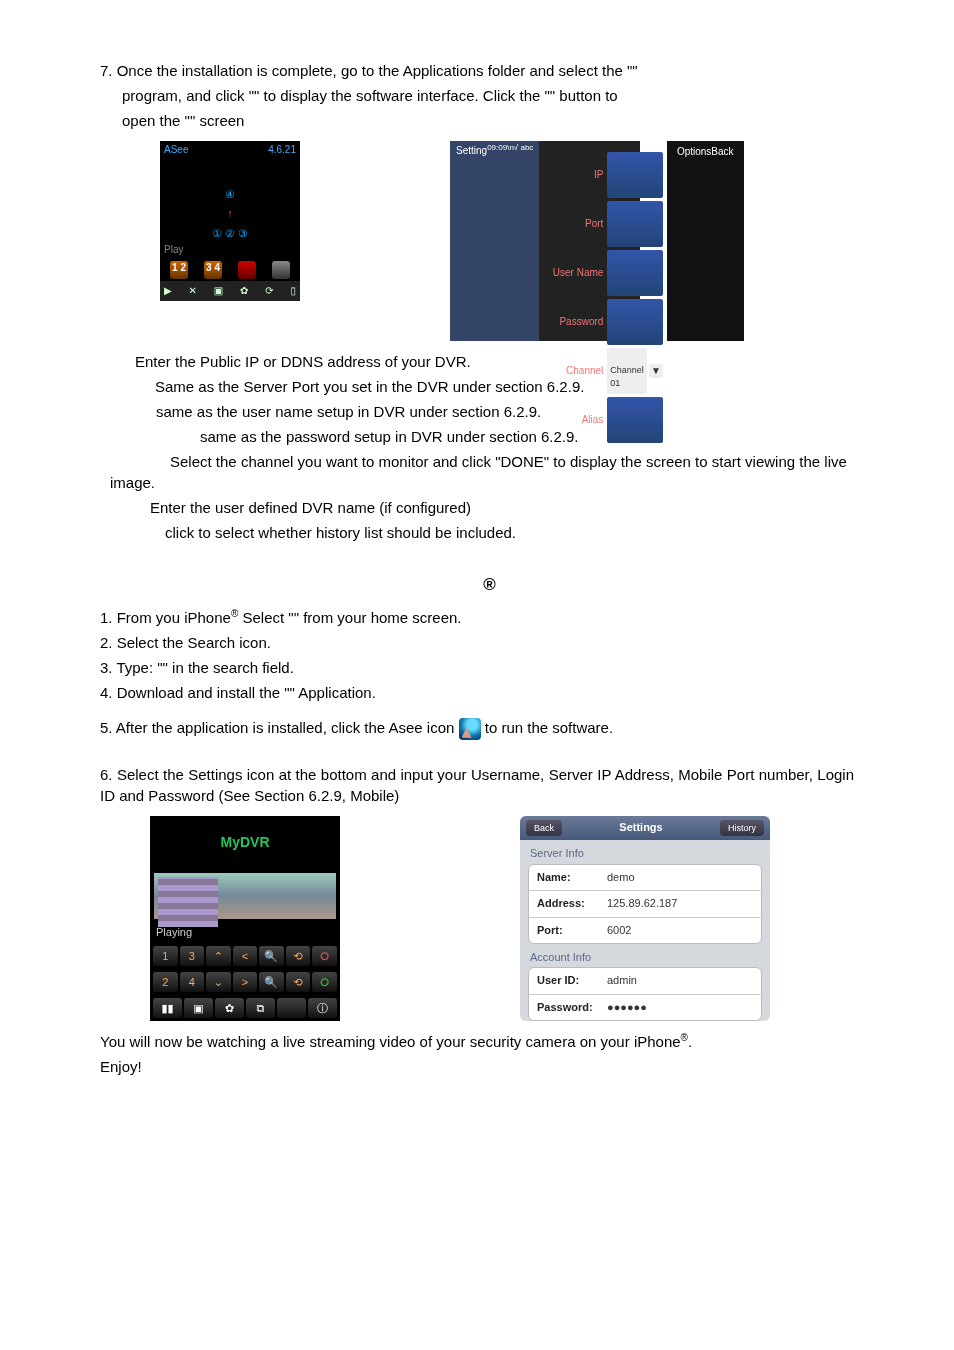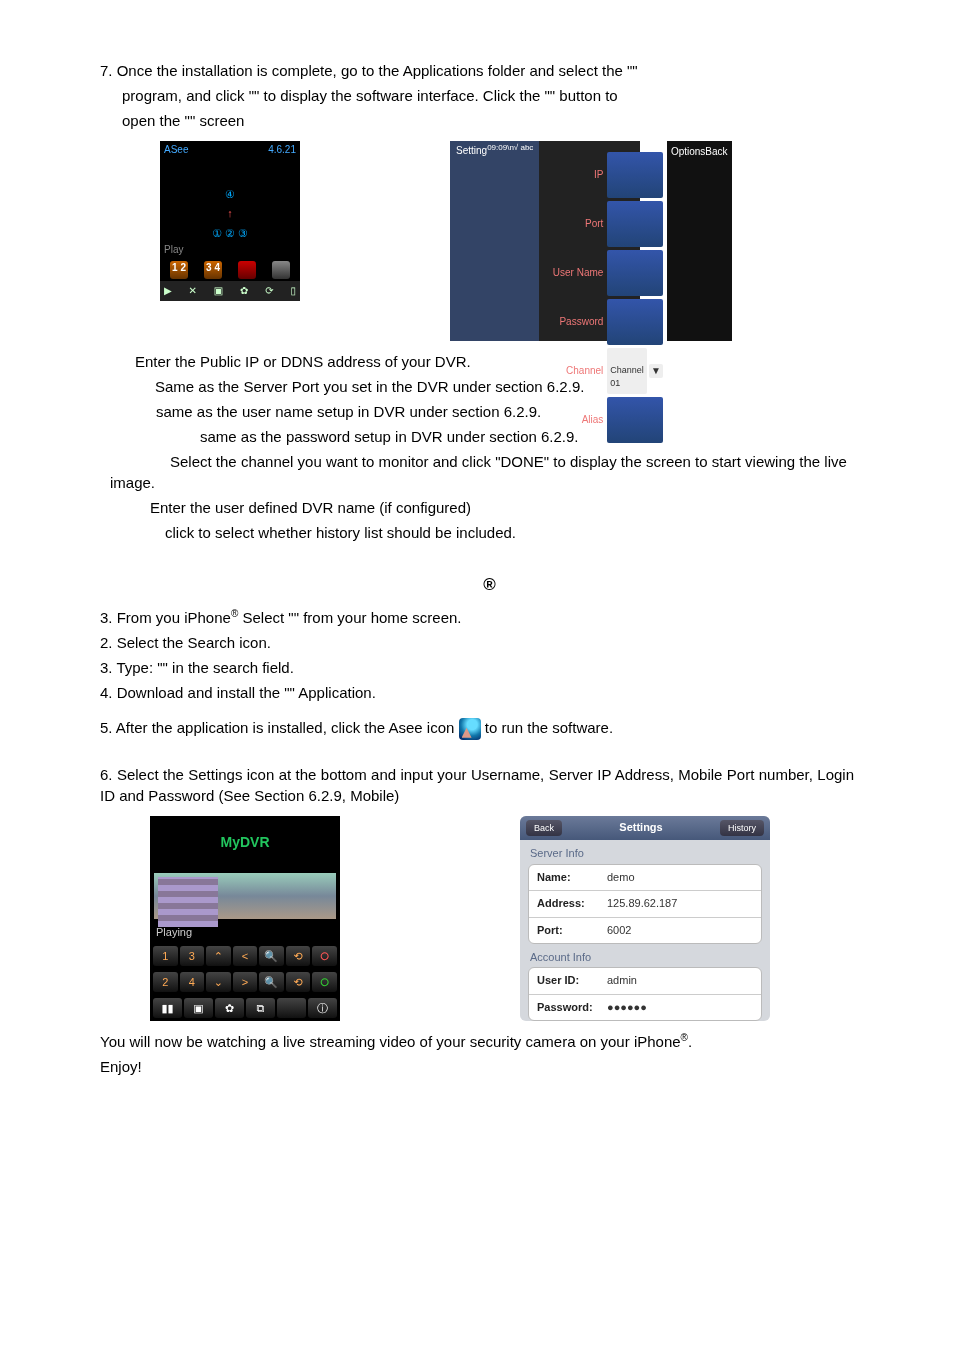--- a/index.html
+++ b/index.html
@@ -82,21 +82,21 @@
       background:#346;
       color:#fff;
       padding:3px 6px;
       display:flex;
       justify-content:space-between;
     }
     .bb-settings .rows { flex:1; padding:8px 4px; }
     .bb-settings .row { display:flex; margin:3px 0; align-items:center;}
     .bb-settings .lbl { color:#e77; width:60px; text-align:right; margin-right:4px;}
     .bb-settings .fld { flex:1; height:14px; background:linear-gradient(#35a,#247); border-radius:2px; color:#fff; font-size:9px; padding:16px 3px;}
-    .bb-settings .ftr { display:flex; justify-content:space-between; padding:4px 4px; background:#111;}
+    .bb-settings .ftr { display:flex; justify-content:space-between; padding:4px 10px; background:#111;}
     .section-title {
       font-weight: bold;
       font-size: 17px;
       margin-top: 30px;
       margin-bottom: 10px;
       margin-left:25px;
     }
     .numitem { margin: 4px 0; }
     .asee-icon {
       display:inline-block;
@@ -284,21 +284,21 @@
 <p class="para" style="margin-left:100px;"><span>same as the password setup in DVR under section 6.2.9.</span></p>
 <p class="para" style="margin-left:10px; text-indent:60px;"><span>Select the channel you want to monitor and click "DONE" to display the screen to start viewing the live image.</span></p>
 <p class="para" style="margin-left:50px;"><span>Enter the user defined DVR name (if configured)</span></p>
 <p class="para" style="margin-left:65px;"><span>click to select whether history list should be included.</span></p>
 
 <div class="section-title" style="text-align:center;">
   <span>®</span>
 </div>
 
 <p class="numitem">
-  <span>3. From you iPhone</span><sup>®</sup><span> Select "</span><span>" from your home screen.</span>
+  <span>1. From you iPhone</span><sup>®</sup><span> Select "</span><span>" from your home screen.</span>
 </p>
 <p class="numitem"><span>2. Select the Search icon.</span></p>
 <p class="numitem"><span>3. Type: "</span><span>" in the search field.</span></p>
 <p class="numitem"><span>4. Download and install the "</span><span>" Application.</span></p>
 <p class="numitem" style="margin-top:14px;">
   <span>5. After the application is installed, click the Asee icon </span>
   <span class="asee-icon"></span>
   <span> to run the software.</span>
 </p>
 <p class="numitem" style="text-align:justify;margin-top:24px;"><span>6. Select  the  Settings  icon  at  the  bottom  and  input  your  Username,  Server  IP  Address, Mobile Port number, Login ID and Password (See Section 6.2.9, Mobile)</span></p>

